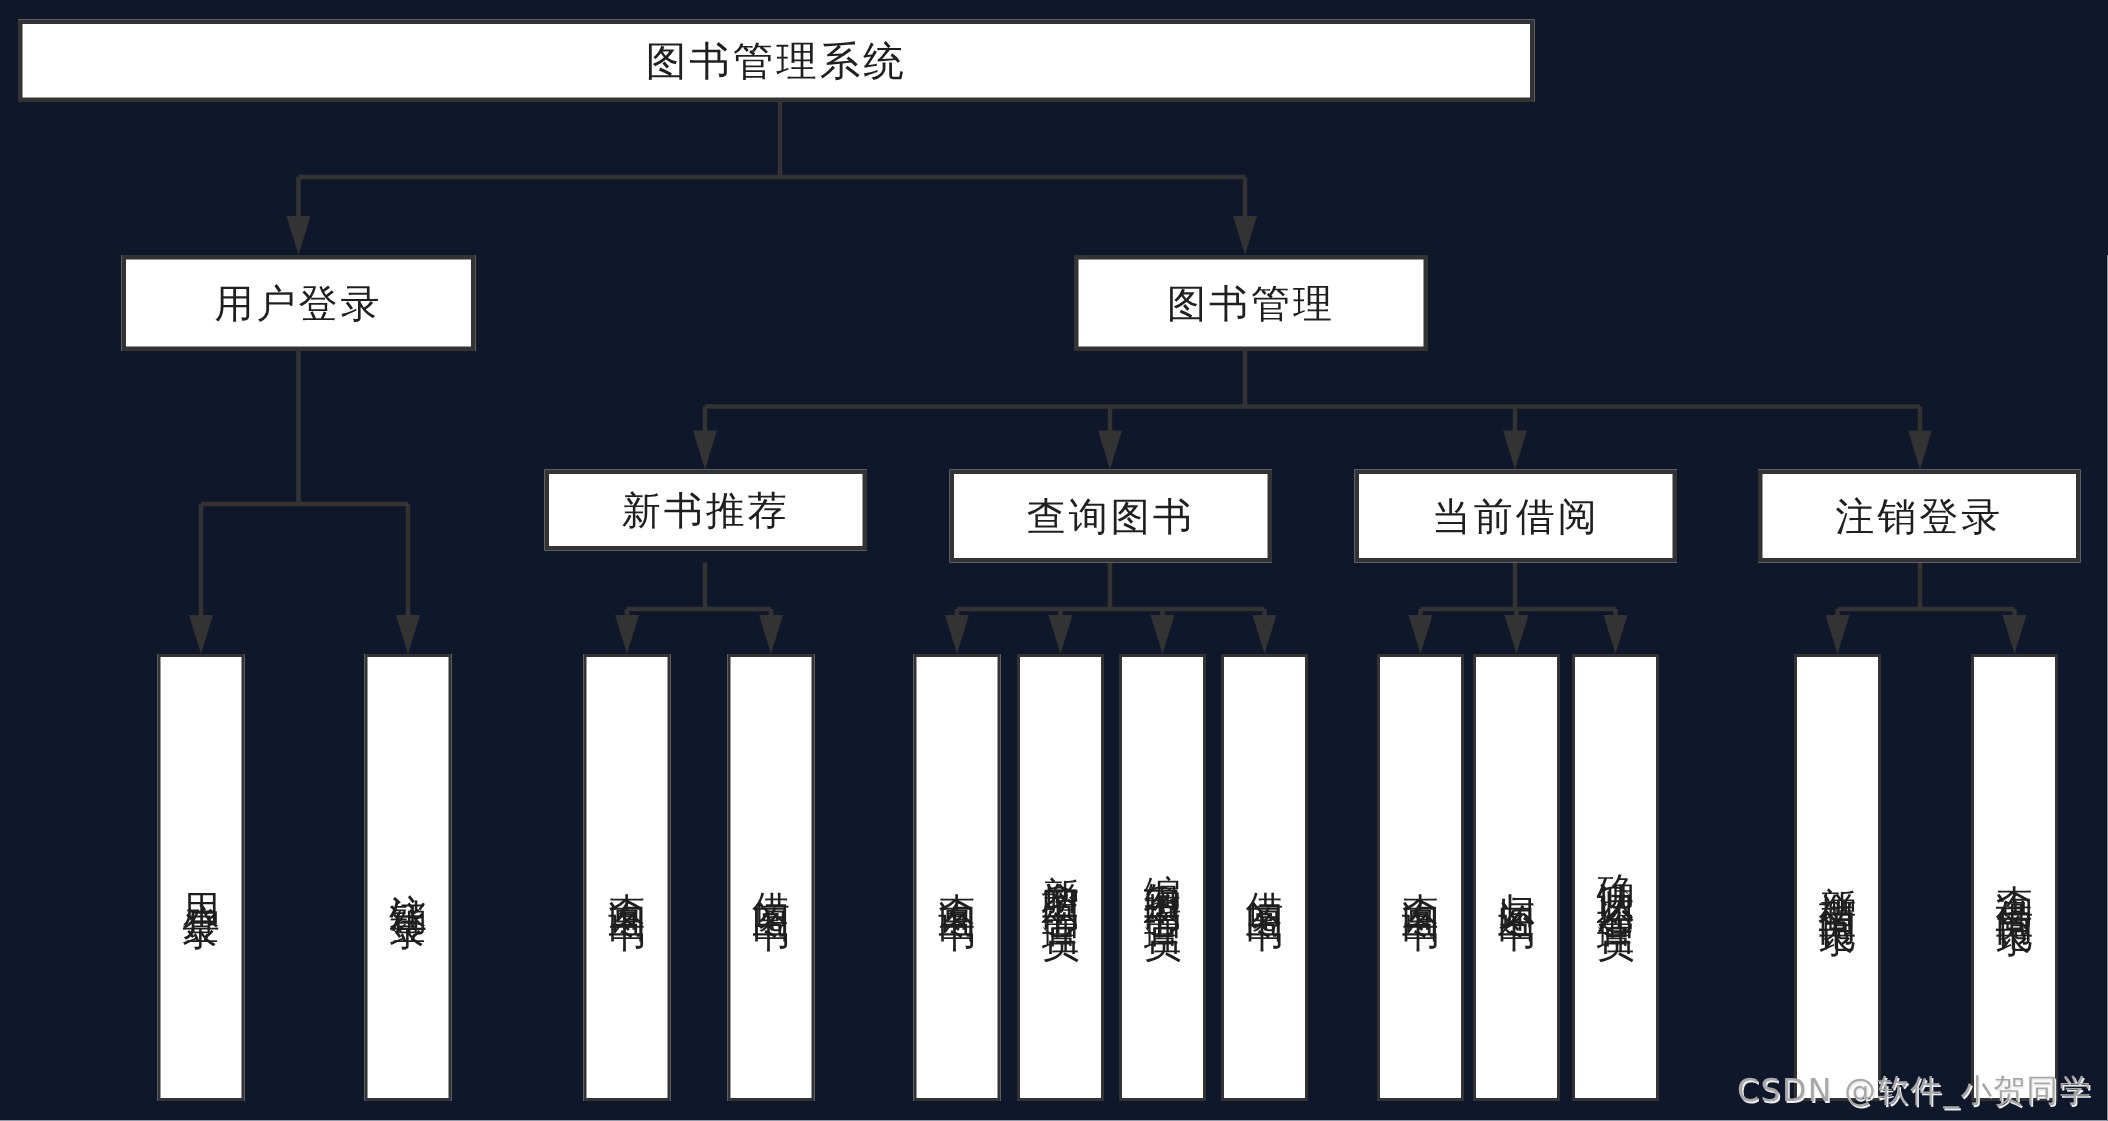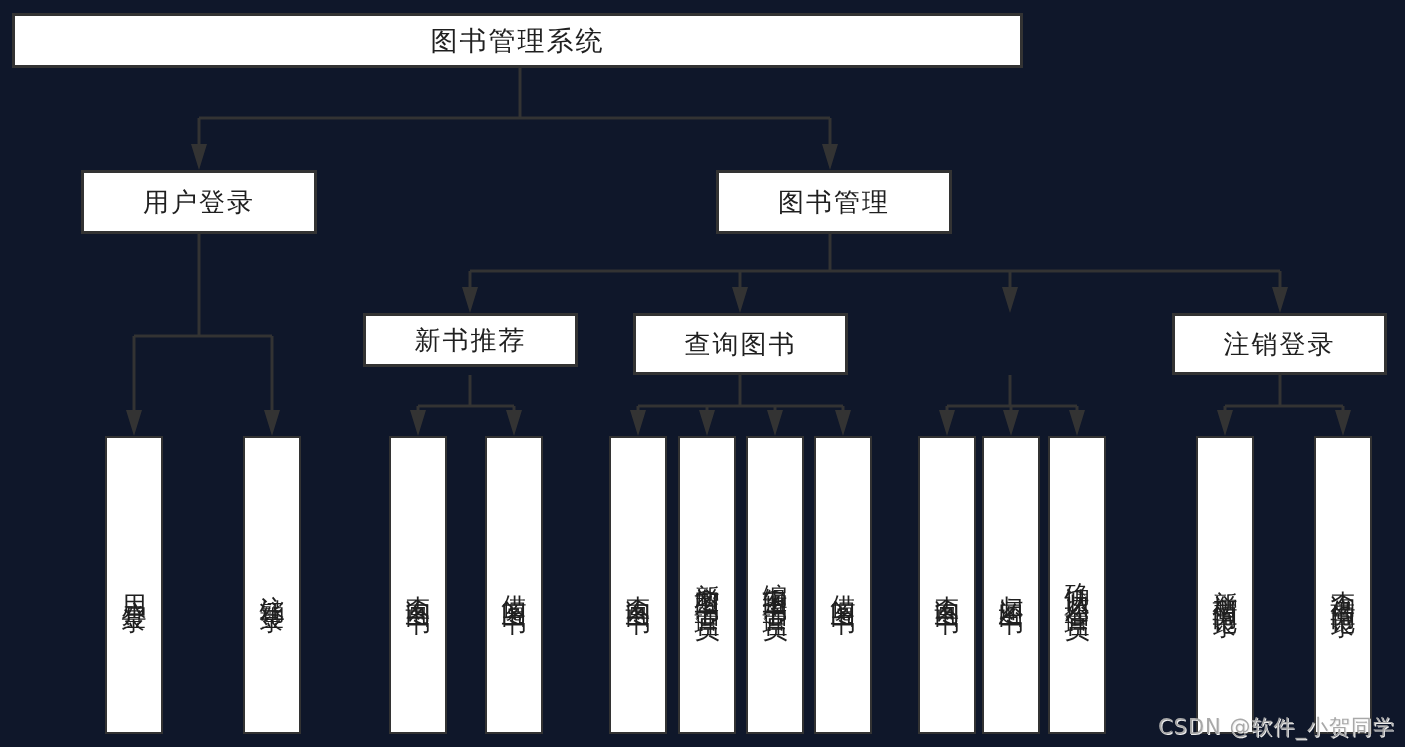--- a/index.html
+++ b/index.html
@@ -85,20 +85,23 @@
   <div class="node h" style="left:716px; top:170px; width:236px; height:64px">
     <span class="lbl">图书管理</span>
   </div>
 
   <div class="node h" style="left:363px; top:313px; width:215px; height:54px">
     <span class="lbl">新书推荐</span>
   </div>
   <div class="node h" style="left:633px; top:313px; width:215px; height:62px">
     <span class="lbl">查询图书</span>
   </div>
+  <div class="node h" style="left:903px; top:313px; width:215px; height:62px">
+    <span class="lbl">当前借阅</span>
+  </div>
   <div class="node h" style="left:1172px; top:313px; width:215px; height:62px">
     <span class="lbl">注销登录</span>
   </div>
 
   <div class="node leaf" style="left:105px; top:436px; width:58px; height:298px">
     <span class="lbl">用户登录</span>
   </div>
   <div class="node leaf" style="left:243px; top:436px; width:58px; height:298px">
     <span class="lbl">注销登录</span>
   </div>

